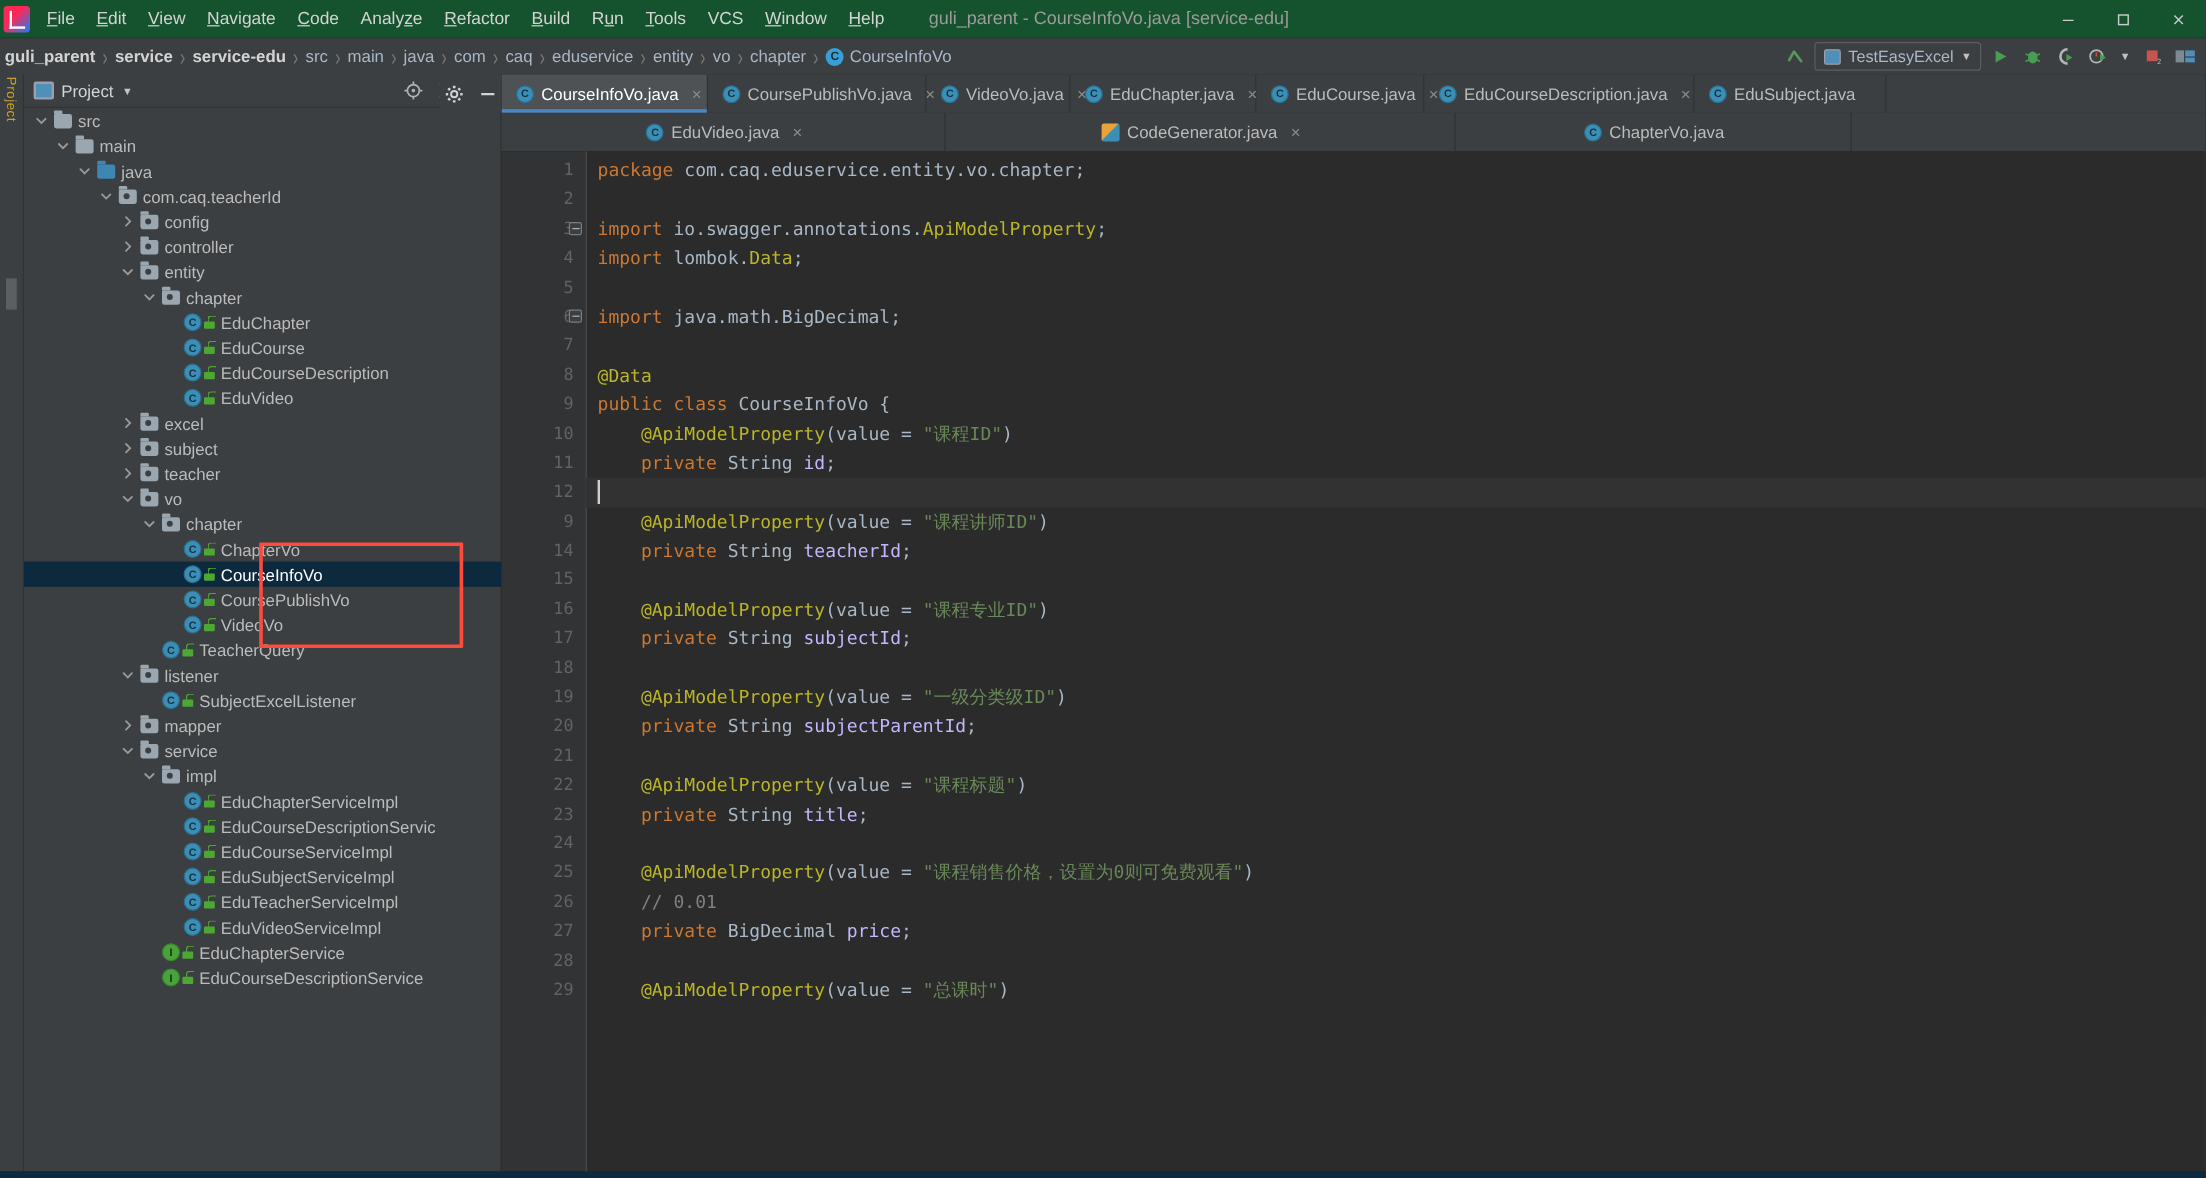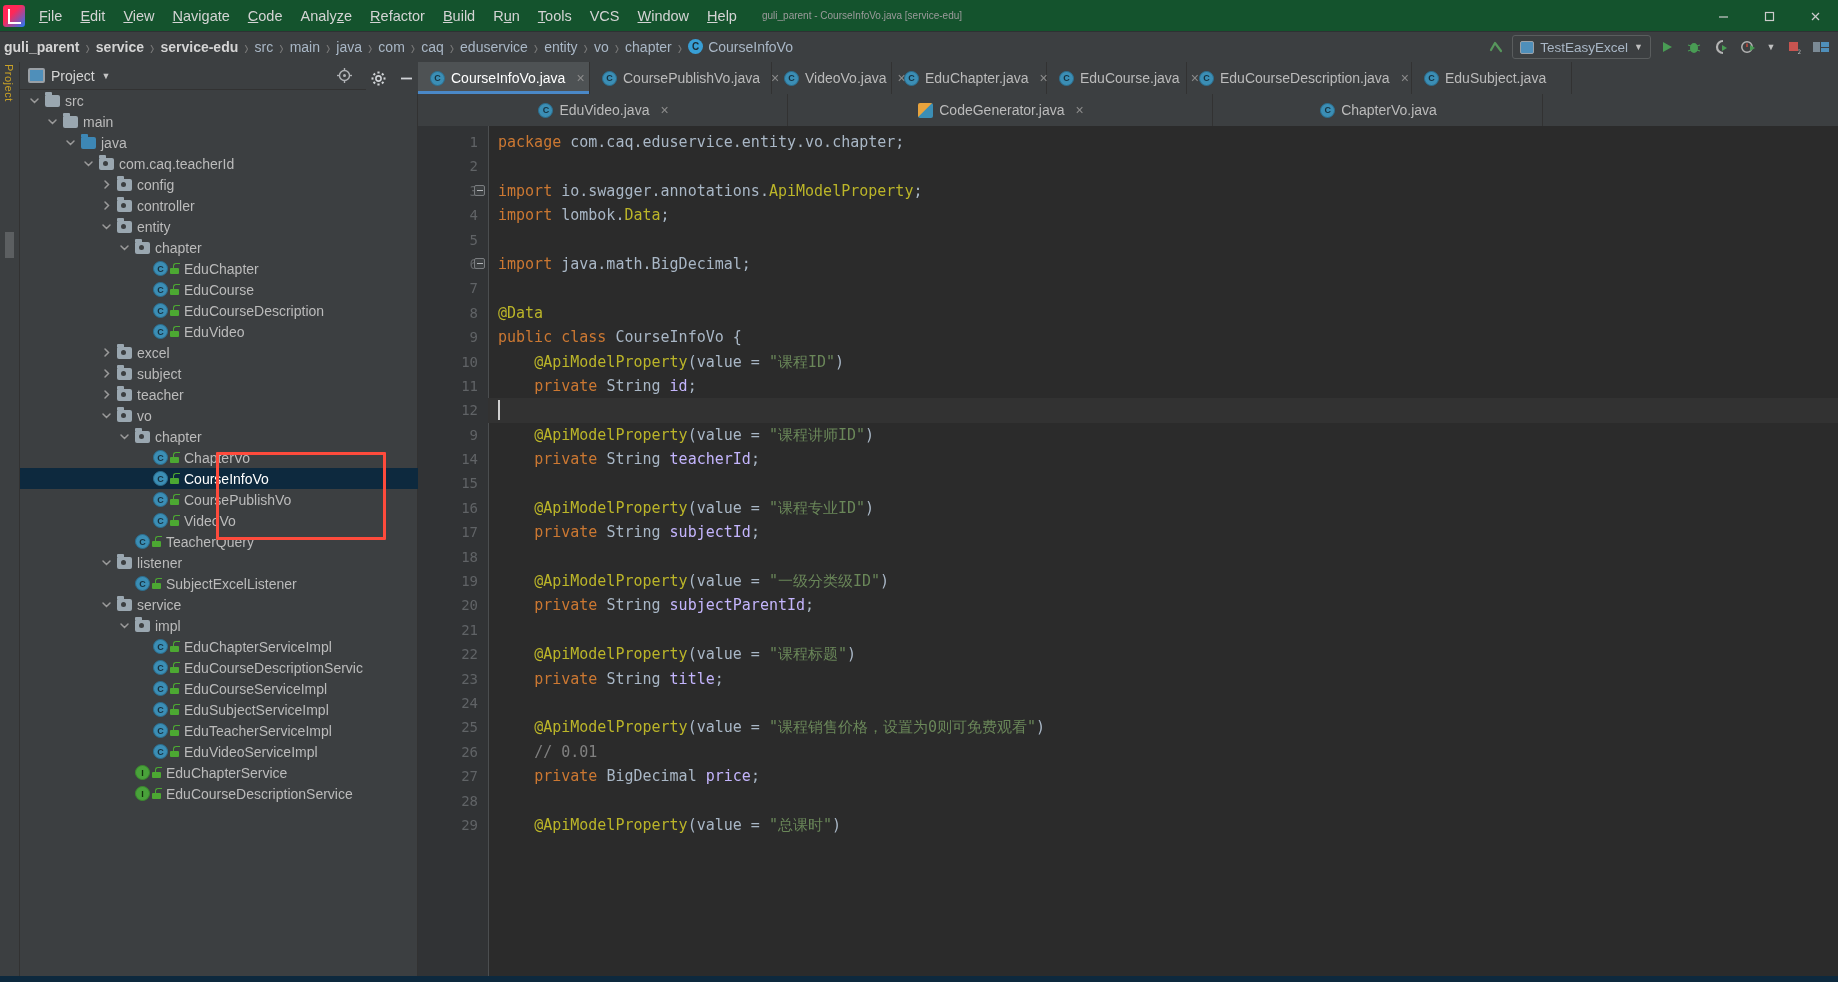--- a/index.html
+++ b/index.html
@@ -26,38 +26,38 @@
   .ij-logo::after {
     content:""; position:absolute; left:5px; top:4px; width:11px; height:13px;
     border-left:2px solid #fff; border-bottom:2px solid #fff;
   }
   .menu-item {
     font-size: 14.5px; color: #d4d4d4; padding: 4px 9px; cursor: default;
     white-space: nowrap;
   }
   .menu-item u { text-decoration: underline; }
   .win-title {
-    margin-left: 16px; font-size: 10px; color: #9b9b9b; white-space: nowrap;
+    margin-left: 28px; font-size: 15px; color: #9b9b9b; white-space: nowrap;
   }
   .win-controls {
     position: absolute; right: 0; top: 0; height: 32px; display: flex;
   }
   .win-btn {
     width: 46px; height: 32px; display:flex; align-items:center; justify-content:center;
     color:#cccccc; font-size:13px;
   }
   .win-btn svg { display:block; }
 
   
   .navbar {
     position: absolute; top: 32px; left: 0; width: 1838px; height: 30px;
     background: #3c3f41; display: flex; align-items: center;
   }
   .crumb {
-    display: flex; align-items: flex-start; font-size: 14px; color: #a9b7c6;
+    display: flex; align-items: center; font-size: 14px; color: #a9b7c6;
     padding: 0 2px; white-space: nowrap;
   }
   .crumb.bold { font-weight: bold; color: #d4d4d4; }
   .crumb-sep {
     color: #777; font-size: 13px; margin: 0 4px; transform: scaleY(1.5);
   }
   .crumb .cicon {
     width: 15px; height: 15px; border-radius: 50%;
     background: #389fd6; color:#1b2b34; font-size: 10px; font-weight: bold;
     display:inline-flex; align-items:center; justify-content:center;
@@ -726,20 +726,33 @@
         </div>
         <div class="trow">
           <span class="gap" style="width: 98px;"></span>
           <span class="arrow"></span>
           <span class="gap" style="width: 4px;"></span>
           <span style="display: flex; align-items: center;">
             <span class="ic-class">C</span>
             <span class="ic-lock"></span>
           </span>
           <span class="tlabel">SubjectExcelListener</span>
+        </div>
+        <div class="trow">
+          <span class="gap" style="width: 80px;"></span>
+          <span class="arrow">
+            <svg width="11" height="11" viewBox="0 0 11 11">
+              <path d="M4 2 L7.5 5.5 L4 9" fill="none" stroke="#9a9a9a" stroke-width="1.5" stroke-linecap="round"></path>
+            </svg>
+          </span>
+          <span class="gap" style="width: 4px;"></span>
+          <span style="display: flex; align-items: center;">
+            <span class="ic-pkg"></span>
+          </span>
+          <span class="tlabel">mapper</span>
         </div>
         <div class="trow">
           <span class="gap" style="width: 80px;"></span>
           <span class="arrow">
             <svg width="11" height="11" viewBox="0 0 11 11">
               <path d="M2 4 L5.5 7.5 L9 4" fill="none" stroke="#9a9a9a" stroke-width="1.5" stroke-linecap="round"></path>
             </svg>
           </span>
           <span class="gap" style="width: 4px;"></span>
           <span style="display: flex; align-items: center;">

